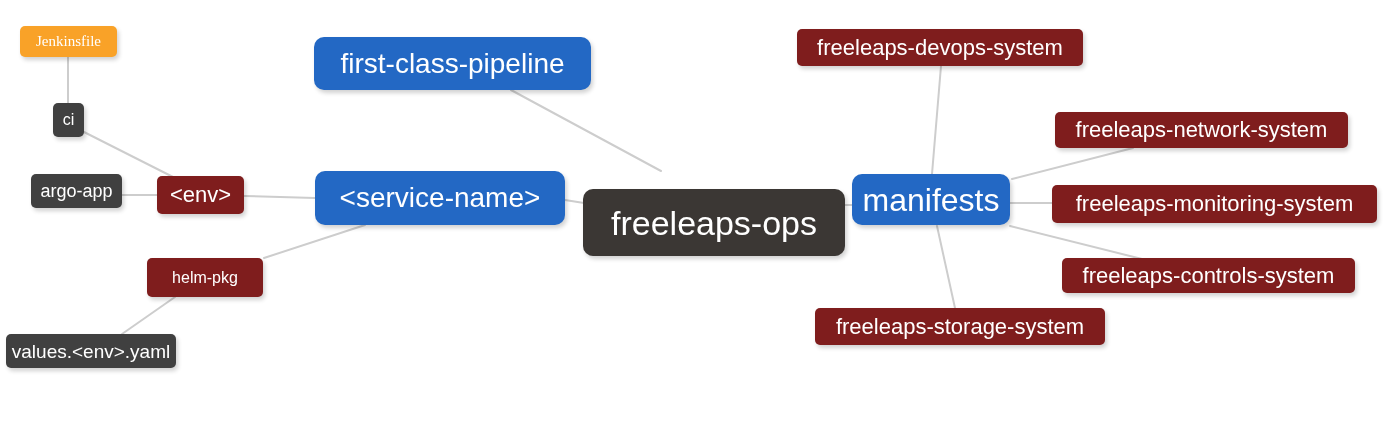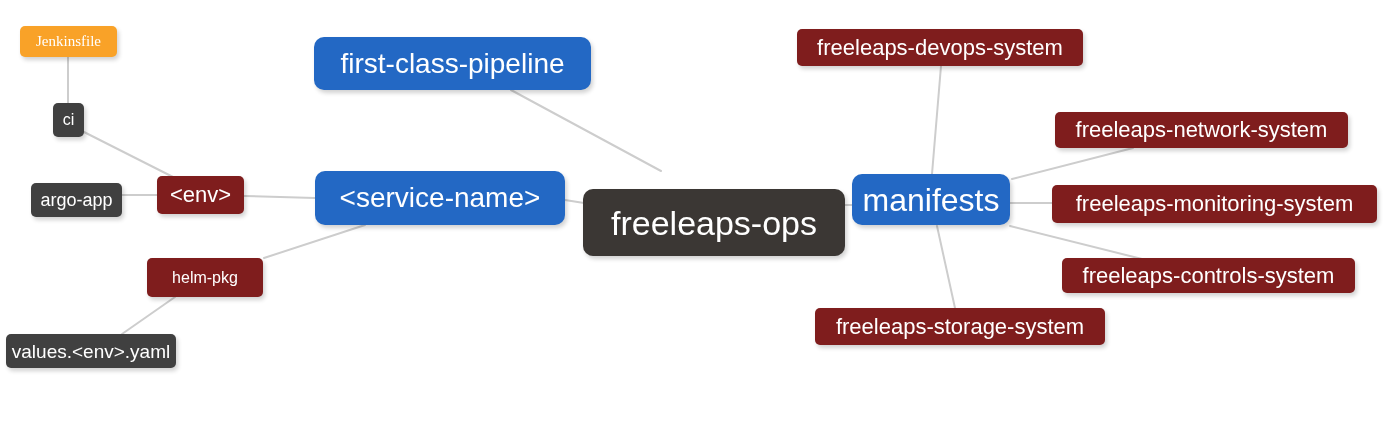--- a/index.html
+++ b/index.html
@@ -68,21 +68,21 @@
     <line x1="1012" y1="179" x2="1133" y2="148"></line>
     <line x1="1010" y1="203" x2="1053" y2="203"></line>
     <line x1="1010" y1="226" x2="1142" y2="259"></line>
     <line x1="937" y1="226" x2="955" y2="308"></line>
   </svg>
 
   <div class="node amber" style="left:20px; top:26px; width:97px; height:31px; font-size:15px">Jenkinsfile</div>
 
   <div class="node red" style="left:53px; top:103px; width:31px; height:34px; font-size:16px">ci</div>
 
-  <div class="node red" style="left:31px; top:183px; width:91px; height:34px; font-size:18px">argo-app</div>
+  <div class="node red" style="left:31px; top:174px; width:91px; height:34px; font-size:18px">argo-app</div>
 
   <div class="node green" style="left:157px; top:176px; width:87px; height:38px; font-size:22px">&lt;env&gt;</div>
 
   <div class="node blue big" style="left:314px; top:37px; width:277px; height:53px; font-size:28px">first-class-pipeline</div>
 
   <div class="node blue big" style="left:315px; top:171px; width:250px; height:54px; font-size:28px">&lt;service-name&gt;</div>
 
   <div class="node dark big" style="left:583px; top:189px; width:262px; height:67px; font-size:34px">freeleaps-ops</div>
 
   <div class="node blue big" style="left:852px; top:174px; width:158px; height:51px; font-size:32px">manifests</div>

